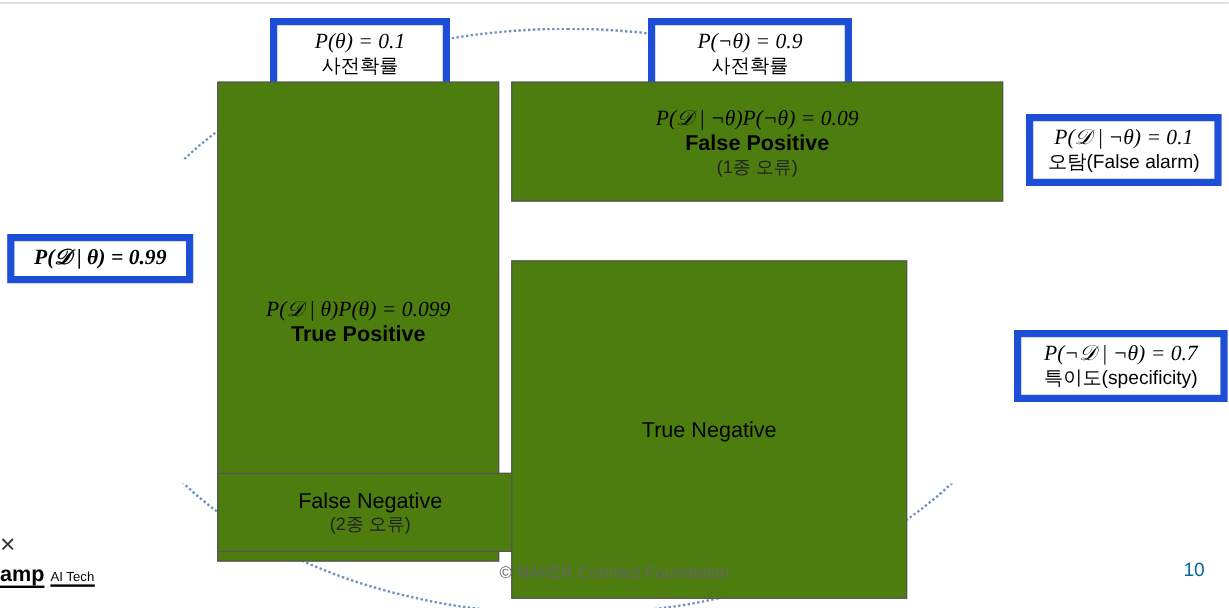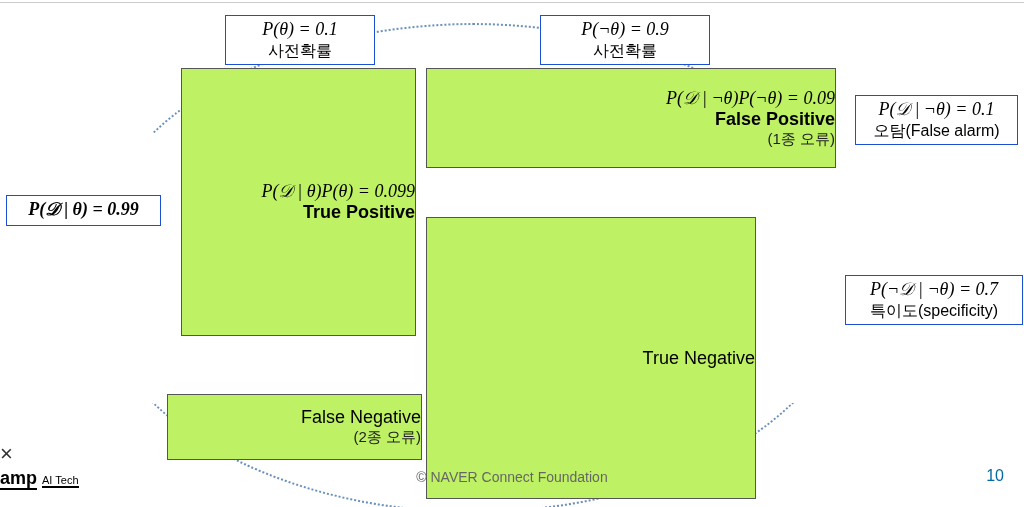--- a/index.html
+++ b/index.html
@@ -12,36 +12,36 @@
       overflow: hidden;
     }
     .hr-top {
       position: absolute;
       top: 2px; left: 0; right: 0;
       border-top: 1px solid #ccc;
     }
     
     .lbl {
       position: absolute;
-      border: 1px solid #1d4ed8;
+      border: 6px solid #1d4ed8;
       background: #fff;
       text-align: center;
       padding: 3px 8px 4px;
       font-size: 18px;
       line-height: 1.2;
     }
     .lbl .kr { font-size: 16px; }
     
     .cell {
       position: absolute;
       border: 1px solid #555;
-      background: #bef264;
+      background: #4d7c0f;
       display: flex;
       flex-direction: column;
-      align-items: flex-end;
+      align-items: center;
       justify-content: center;
       font-size: 18px;
     }
     .cell .bold { font-weight: 700; }
     .cell .sub { font-size: 15px; color: #222; }
     
     .arc {
       position: absolute;
       border: 2px dotted #6a8fbf;
       border-radius: 50%;
@@ -99,25 +99,25 @@
 
 <div class="lbl" style="left:855px; top:95px; width:163px;">
   <div class="math">P(𝒟 | ¬θ) = 0.1</div>
   <div class="kr">오탐(False alarm)</div>
 </div>
 <div class="lbl" style="left:845px; top:275px; width:178px;">
   <div class="math">P(¬𝒟 | ¬θ) = 0.7</div>
   <div class="kr">특이도(specificity)</div>
 </div>
 
-<div class="cell" style="left:181px; top:68px; width:235px; height:268px;">
+<div class="cell" style="left:181px; top:68px; width:235px; height:400px;">
   <div class="math">P(𝒟 | θ)P(θ) = 0.099</div>
   <div class="bold">True Positive</div>
 </div>
-<div class="cell" style="left:167px; top:394px; width:255px; height:66px;">
+<div class="cell" style="left:181px; top:394px; width:255px; height:66px;">
   <div>False Negative</div>
   <div class="sub">(2종 오류)</div>
 </div>
 <div class="cell" style="left:426px; top:68px; width:410px; height:100px;">
   <div class="math">P(𝒟 | ¬θ)P(¬θ) = 0.09</div>
   <div class="bold">False Positive</div>
   <div class="sub">(1종 오류)</div>
 </div>
 <div class="cell" style="left:426px; top:178px; width:330px; height:282px;margin-top:39px;">
   <div>True Negative</div>

